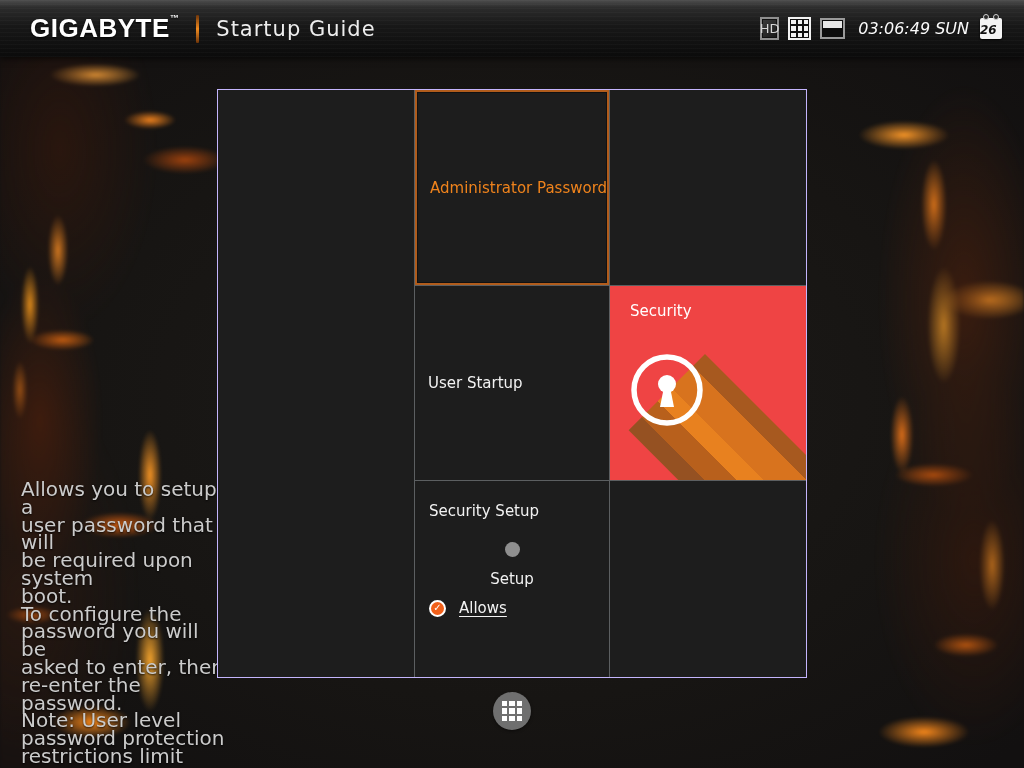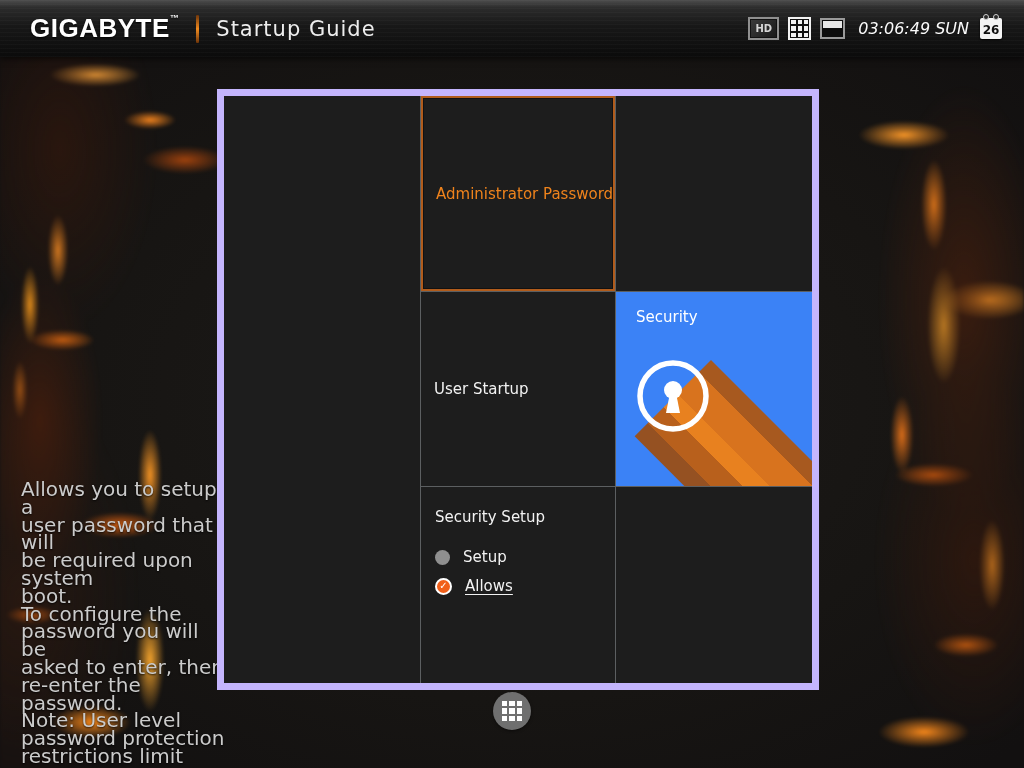--- a/index.html
+++ b/index.html
@@ -46,63 +46,63 @@
       box-shadow:0 2px 6px rgba(0,0,0,.6); }
   .header::after { content:''; position:absolute; inset:0;
       background:repeating-linear-gradient(180deg, rgba(255,255,255,.025) 0 1px, transparent 1px 4px); pointer-events:none; }
   .brand { margin-left:30px; font-family:"Liberation Sans",sans-serif; font-weight:bold; font-size:26px;
       letter-spacing:.5px; color:#fff; text-shadow:0 1px 2px #000; }
   .brand sup { font-size:9px; vertical-align:top; }
   .hdr-divider { width:3px; height:28px; margin:0 17px; border-radius:1px;
       background:linear-gradient(180deg,#6e3408,#f08a1e 50%,#6e3408); }
   .app-title { font-size:21px; font-weight:400; letter-spacing:1px; color:#ededed; }
   .header-right { margin-left:auto; margin-right:22px; display:flex; align-items:center; gap:9px; z-index:2; }
-  .icon-hd { width:31px; height:23px; border:2px solid #8f8f8f; background:linear-gradient(135deg,#3c3c3c,#181818);
-      color:#d6d6d6; font-size:10px; font-weight:bold; display:flex; align-items:center; justify-content:center;
+  .icon-hd { width:19px; height:23px; border:2px solid #8f8f8f; background:linear-gradient(135deg,#3c3c3c,#181818);
+      color:#d6d6d6; font-size:13px; font-weight:normal; display:flex; align-items:center; justify-content:center;
       box-shadow:inset 0 0 0 1px #111; }
   .icon-grid9 { width:23px; height:23px; background:#101010; border:2px solid #f2f2f2;
       display:grid; grid-template-columns:repeat(3,1fr); grid-template-rows:repeat(3,1fr); gap:2px; padding:1px; }
   .icon-grid9 i { background:#f2f2f2; }
   .icon-window { width:25px; height:21px; border:2px solid #9a9a9a; background:#0d0d0d; position:relative; }
   .icon-window::before { content:''; position:absolute; top:1px; left:1px; right:1px; height:7px; background:#e8e8e8; }
   .clock { font-size:16px; color:#fafafa; margin-left:4px; white-space:nowrap;font-style:italic; }
   .calendar { width:22px; height:21px; background:#f4f4f4; border-radius:2px; position:relative;
-      display:flex; align-items:center; justify-content:center; margin-left:2px; box-shadow:0 1px 2px #000; }
+      display:flex; align-items:center; margin-left:2px; box-shadow:0 1px 2px #000;font-style:italic; }
   .calendar span { color:#101010; font-size:12px; font-weight:bold; margin-top:2px; }
   .calendar::before, .calendar::after { content:''; position:absolute; top:-4px; width:4px; height:4px;
       border:1.5px solid #cfcfcf; border-radius:50%; background:#2a2a2a; }
   .calendar::before { left:3px; } .calendar::after { right:3px; }
 
   
   .panel { position:absolute; left:217px; top:89px; display:grid;
       grid-template-columns:196px 194px 196px; grid-template-rows:195px 194px 196px;
-      gap:1px; background:#5c5f61; border:7px solid #c4b5fd; }
+      gap:1px; background:#5c5f61; border:1px solid #c4b5fd; }
   .cell { background:#1d1d1d; position:relative; overflow:hidden; }
   .cell-left { grid-row:1/4; grid-column:1; }
   .tile-label { position:absolute; left:13px; top:50%; transform:translateY(-50%);
       font-size:15px; color:#f2f2f2; white-space:nowrap; }
   .tile-admin { grid-row:1; grid-column:2; border:2px solid #b15c1c; box-shadow:inset 0 0 0 1px rgba(0,0,0,.4); }
   .tile-admin .tile-label { color:#ef831c; }
   .empty-tr { grid-row:1; grid-column:3; }
   .tile-user { grid-row:2; grid-column:2; }
   .empty-br { grid-row:3; grid-column:3; }
 
   
-  .tile-security { grid-row:2; grid-column:3; background:#3b82f6; }
+  .tile-security { grid-row:2; grid-column:3; background:#ef4444; }
   .sec-label { position:absolute; left:20px; top:16px; font-size:15px; color:#fff; z-index:3; }
   .rays { position:absolute; left:95px; top:68px; width:440px; height:108px;
       transform-origin:0 0; transform:rotate(45deg);
       background:linear-gradient(180deg,#a7591f 0 16%, #d8731e 16% 44%, #e8811f 44% 62%, #b8601c 62% 83%, #955122 83% 100%); }
   .lock-svg { position:absolute; left:17px; top:64px; z-index:2; }
 
   
   .tile-options { grid-row:3; grid-column:2; padding:16px 14px; }
   .tile-title { font-size:15px; color:#f2f2f2; margin-top:5px; }
   .radio-row { display:flex; align-items:center; gap:13px; margin-top:11px; cursor:default; }
-  .radio-row.first { margin-top:22px; }
+  .radio-row.first { margin-top:22px;flex-direction:column; }
   .radio { width:15px; height:15px; border-radius:50%; background:#8f8f8f; flex:0 0 auto; }
   .radio.selected { width:17px; height:17px; background:#f1601a; border:2px solid #fff;
       display:flex; align-items:center; justify-content:center; }
   .radio.selected::after { content:"✓"; color:#fff; font-size:10px; font-weight:bold; line-height:1; }
   .radio-label { font-size:15px; color:#f2f2f2; }
   .radio-label.underlined { text-decoration:underline; text-underline-offset:3px; }
 
   
   .help { position:absolute; left:21px; top:481px; width:205px; font-size:20px; line-height:17.8px;
       color:#cbcbcb; white-space:pre-line; text-shadow:0 1px 2px rgba(0,0,0,.8); }

